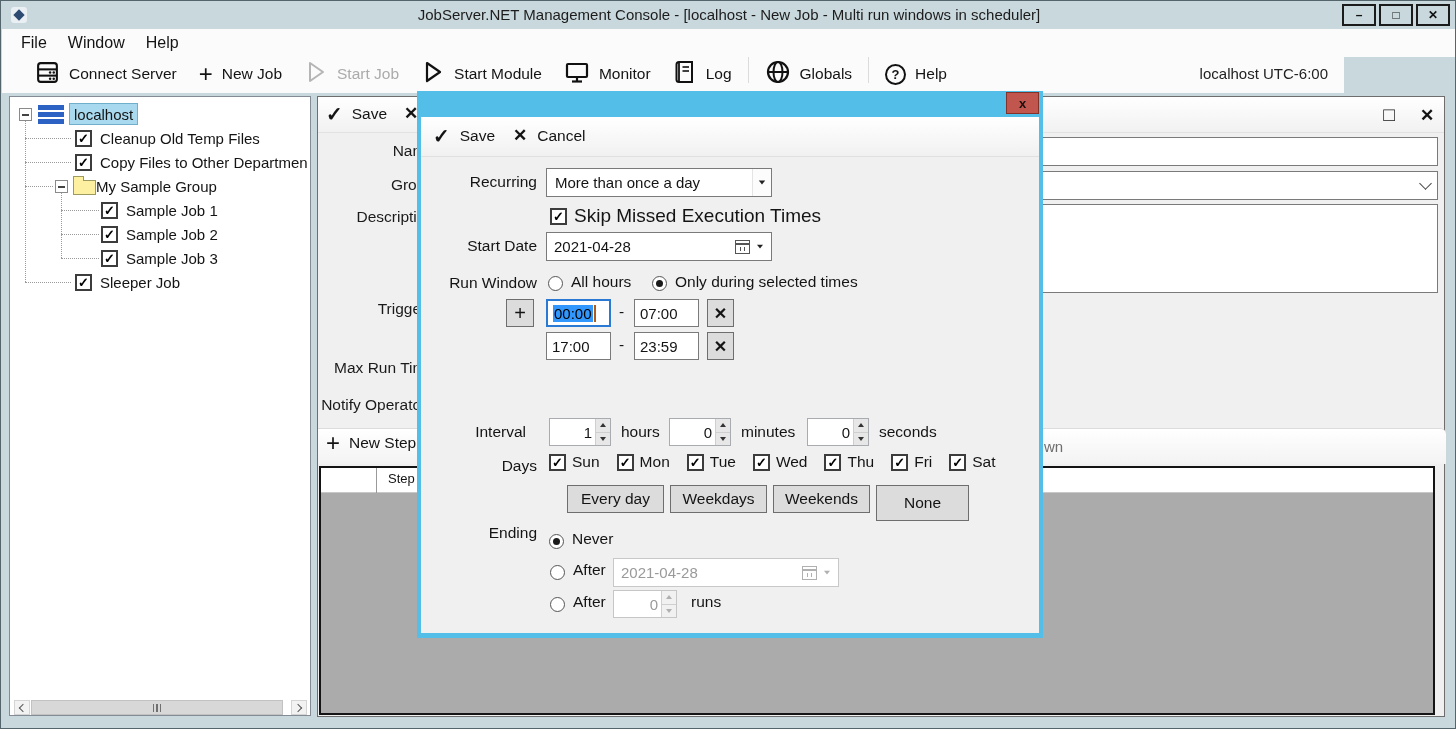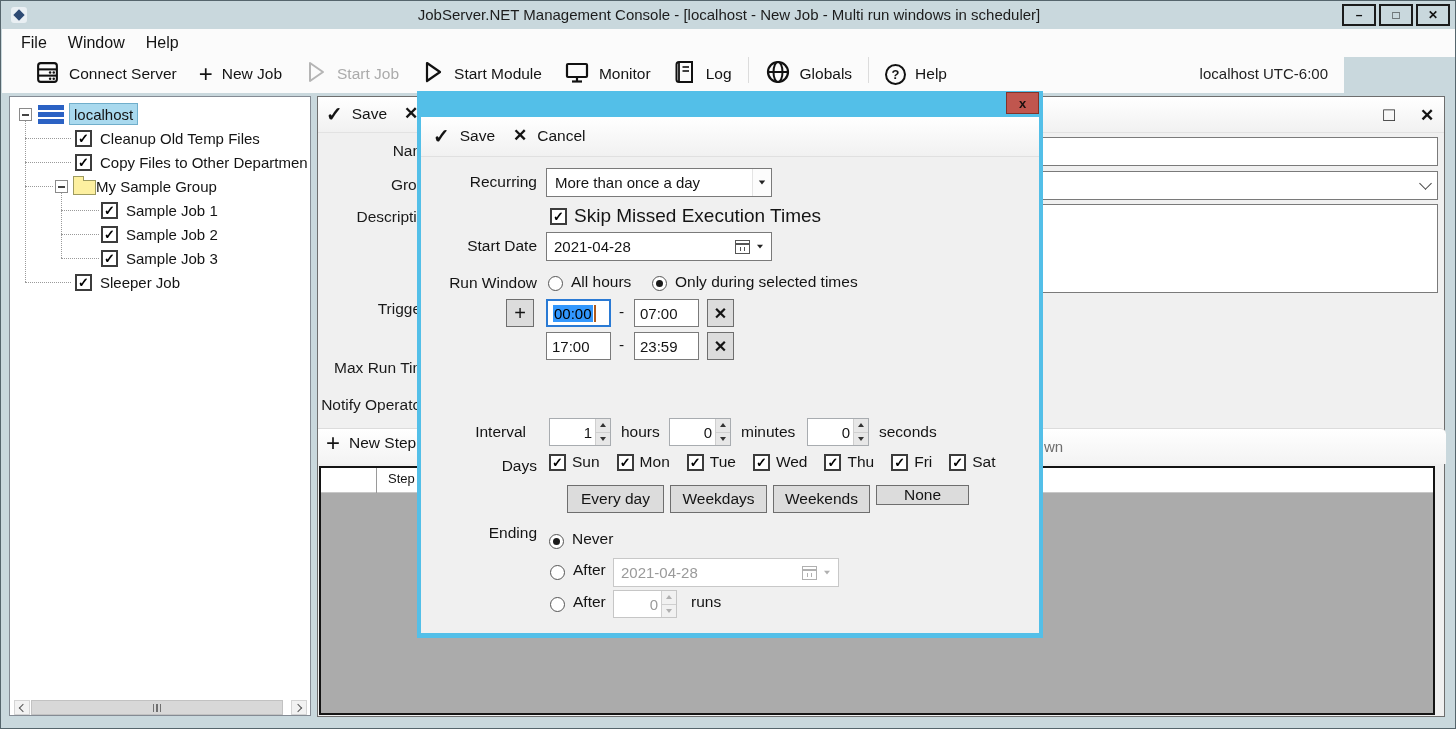--- a/index.html
+++ b/index.html
@@ -451,21 +451,21 @@
             <span class="cb">
               <span>✓</span>
             </span>
             <span>Sat</span>
           </span>
       </div>
 
       <div class="graybtn" style="left:146px;top:368px;width:97px;height:28px;font-size:15.5px">Every day</div>
       <div class="graybtn" style="left:249px;top:368px;width:97px;height:28px;font-size:15.5px">Weekdays</div>
       <div class="graybtn" style="left:352px;top:368px;width:97px;height:28px;font-size:15.5px">Weekends</div>
-      <div class="graybtn" style="left:455px;top:368px;width:93px;height:20px;font-size:15.5px">None</div>
+      <div class="graybtn" style="left:455px;top:368px;width:93px;height:36px;font-size:15.5px">None</div>
 
       <div class="mlabel" style="top:407px">Ending</div>
       <span class="radio on" style="left:128px;top:417px"></span>
       <span class="rlabel" style="left:151px;top:413px">Never</span>
 
       <span class="radio" style="left:129px;top:448px"></span>
       <span class="rlabel" style="left:152px;top:444px">After</span>
       <div class="datefield dis" style="left:192px;top:441px;width:226px;height:29px;--c:#b0b0b0">
         <span class="grow">2021-04-28</span>
         <span class="cal"></span>

